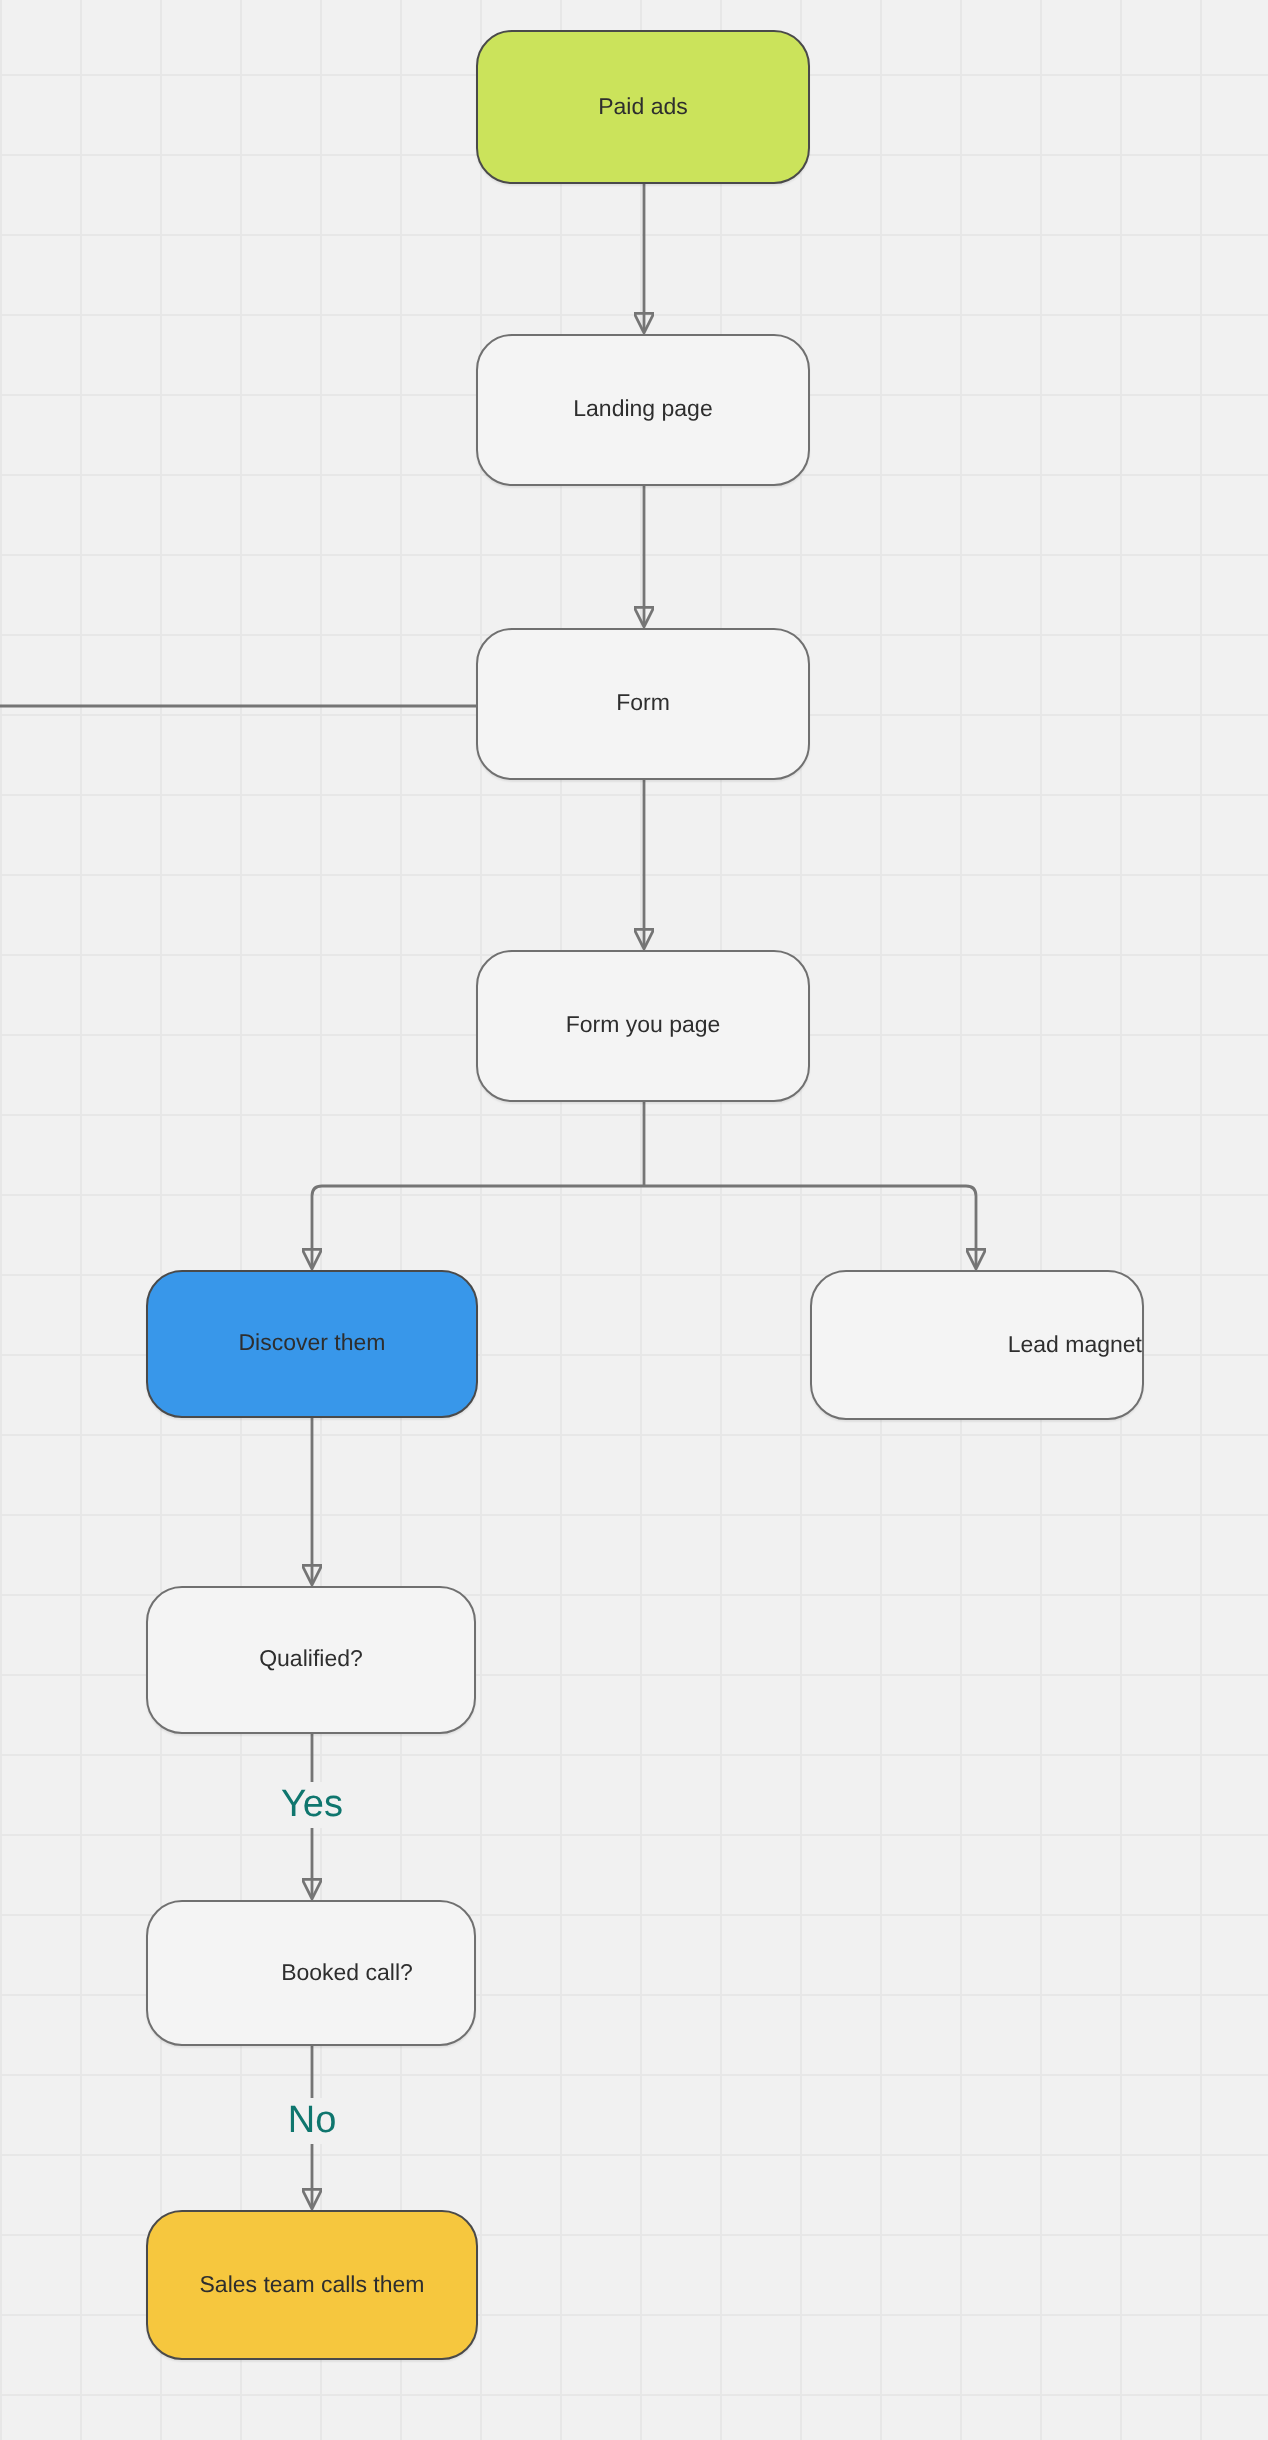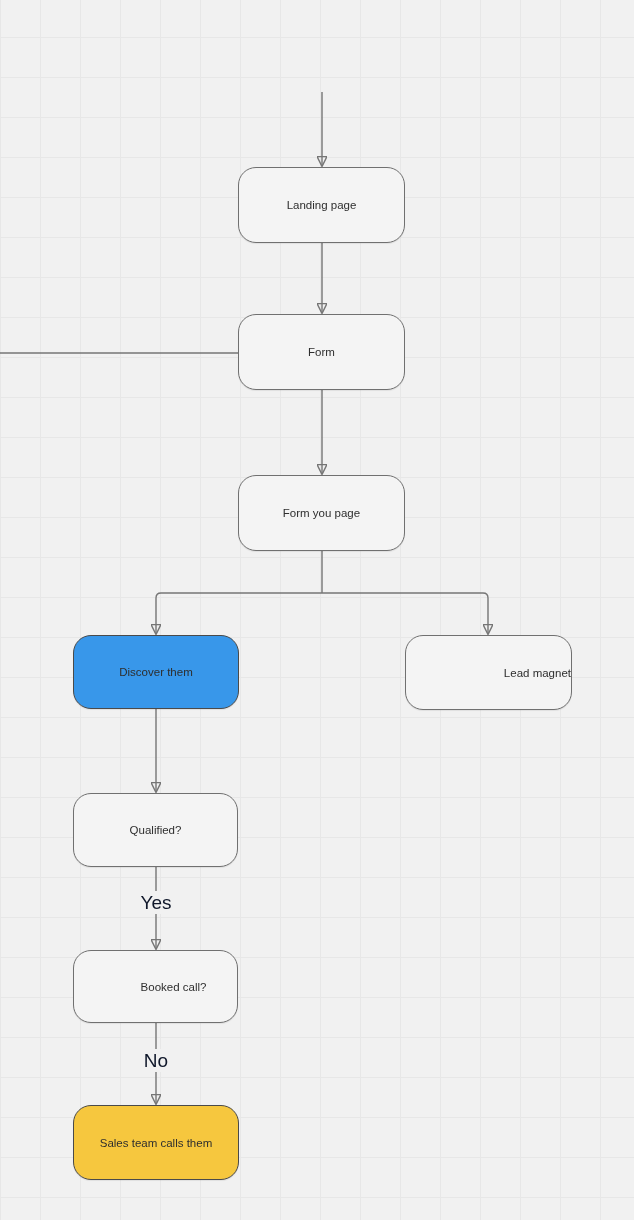--- a/index.html
+++ b/index.html
@@ -44,21 +44,21 @@
   #node-discover-call   {left:73px; top:635px; width:166px;height:74px;}
   #node-lead-magnet     {left:405px;top:635px; width:167px;height:75px;}
   #node-qualified       {left:73px; top:793px; width:165px;height:74px;}
   #node-booked-call     {left:73px; top:950px; width:165px;height:73px;}
   #node-sales-team      {left:73px; top:1105px;width:166px;height:75px;}
   .edge-label{
     position:absolute;
     transform:translateX(-50%);
     background:#f1f1f1;
     padding:0 5px;
-    font-size:19px;line-height:23px;color:#0f172a;
+    font-size:19px;line-height:23px;color:#0f766e;
     cursor:pointer;
   }
   #edge-label-yes{left:156px;top:891px;}
   #edge-label-no {left:156px;top:1049px;}
 </style>
 </head>
 <body>
 
 <div class="canvas">
 
@@ -73,20 +73,23 @@
     <path d="M0,353 L238,353"></path>
     <path d="M322,390 L322,473" marker-end="url(#arrow)"></path>
     <path d="M322,551 L322,593"></path>
     <path d="M322,593 L161,593 Q156,593 156,598 L156,633" marker-end="url(#arrow)"></path>
     <path d="M322,593 L483,593 Q488,593 488,598 L488,633" marker-end="url(#arrow)"></path>
     <path d="M156,709 L156,791" marker-end="url(#arrow)"></path>
     <path d="M156,867 L156,948" marker-end="url(#arrow)"></path>
     <path d="M156,1023 L156,1103" marker-end="url(#arrow)"></path>
   </svg>
 
+  <div class="node accent" id="node-paid-ads" style="background-color: rgb(203, 227, 91); border-color: rgb(74, 74, 74);">
+    <span class="nlabel">Paid ads</span>
+  </div>
 
   <div class="node" id="node-landing-page" style="background-color: rgb(244, 244, 244); border-color: rgb(112, 112, 112);">
     <span class="nlabel">Landing page</span>
   </div>
 
   <div class="node" id="node-form" style="background-color: rgb(244, 244, 244); border-color: rgb(112, 112, 112);">
     <span class="nlabel">Form</span>
   </div>
 
   <div class="node" id="node-thank-you-page" style="background-color: rgb(244, 244, 244); border-color: rgb(112, 112, 112);">

